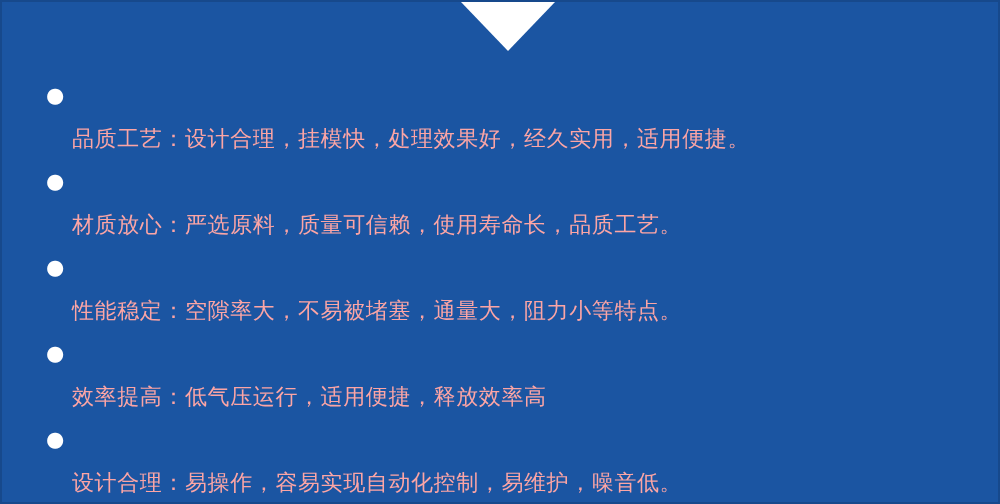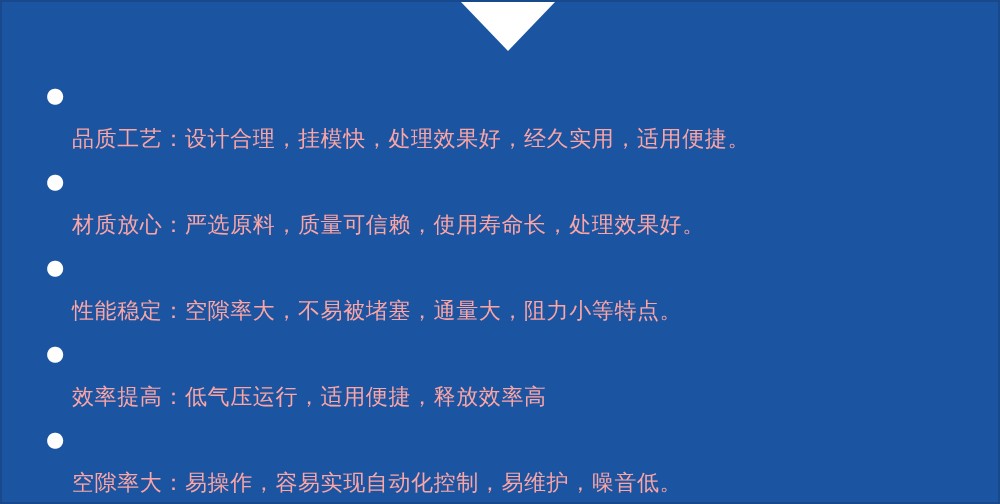--- a/index.html
+++ b/index.html
@@ -87,39 +87,39 @@
     <li class="feature-item">
       <span class="bullet">●</span>
       <span class="feature-text">
         <span>品质工艺：设计合理，挂模快，处理效果好，经久实用，适用便捷。</span>
       </span>
     </li>
 
     <li class="feature-item">
       <span class="bullet">●</span>
       <span class="feature-text">
-        <span>材质放心：严选原料，质量可信赖，使用寿命长，处理效果好。</span>
+        <span>材质放心：严选原料，质量可信赖，使用寿命长，品质工艺。</span>
       </span>
     </li>
 
     <li class="feature-item">
       <span class="bullet">●</span>
       <span class="feature-text">
         <span>性能稳定：空隙率大，不易被堵塞，通量大，阻力小等特点。</span>
       </span>
     </li>
 
     <li class="feature-item">
       <span class="bullet">●</span>
       <span class="feature-text">
         <span>效率提高：低气压运行，适用便捷，释放效率高</span>
       </span>
     </li>
 
     <li class="feature-item">
       <span class="bullet">●</span>
       <span class="feature-text">
-        <span>空隙率大：易操作，容易实现自动化控制，易维护，噪音低。</span>
+        <span>设计合理：易操作，容易实现自动化控制，易维护，噪音低。</span>
       </span>
     </li>
 
   </ul>
 </div>
 
 </body></html>

